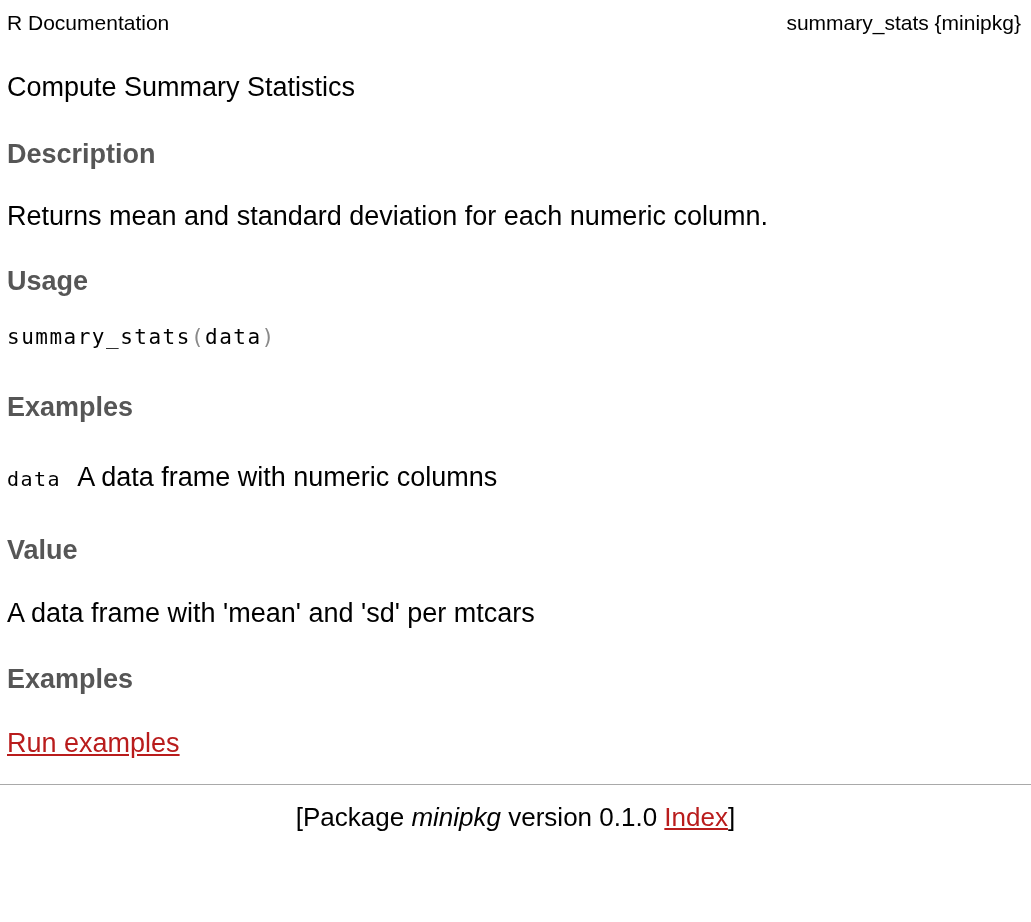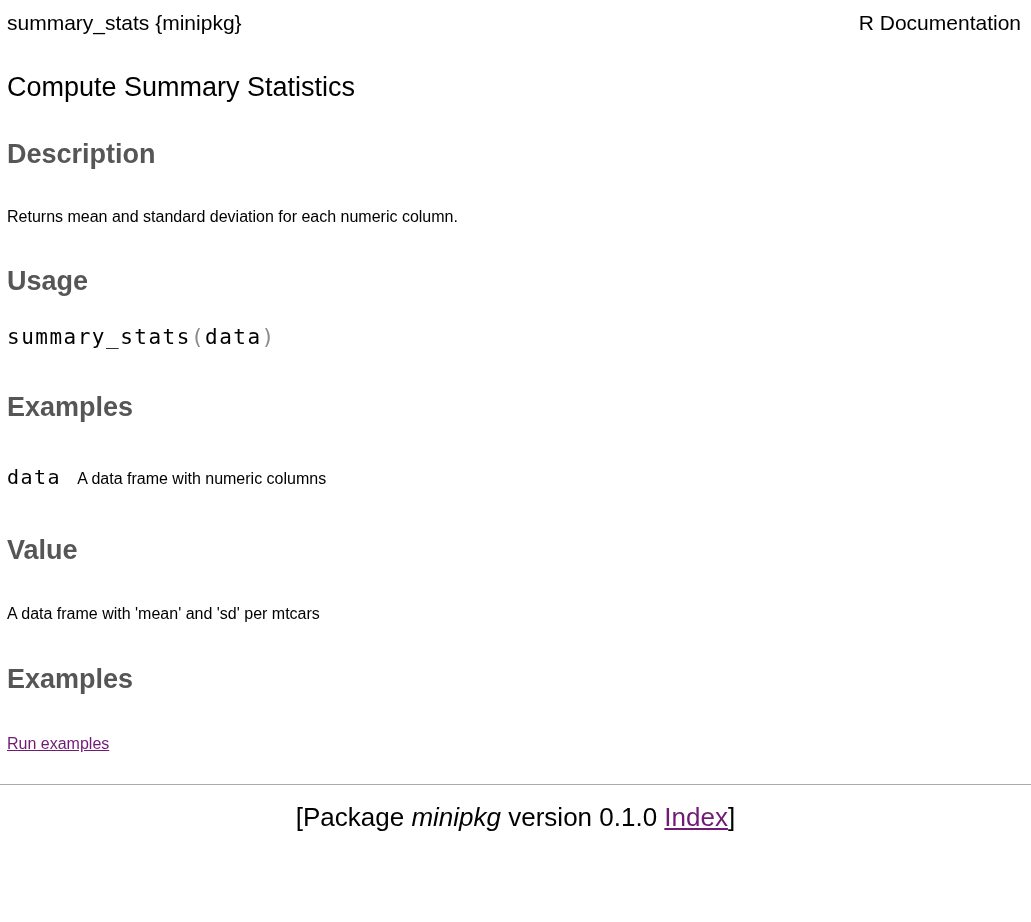--- a/index.html
+++ b/index.html
@@ -33,21 +33,21 @@
     margin: 37px 0 0 0;
   }
   .sect-heading {
     font-size: 27px;
     font-weight: 700;
     color: #565656;
     line-height: 31px;
     margin: 0;
   }
   .body-text {
-    font-size: 16px;
+    font-size: 27px;
     line-height: 25px;
     margin: 0;
   }
   .code-line {
     font-family: "DejaVu Sans Mono", monospace;
     font-size: 21px;
     letter-spacing: 1.5px;
     line-height: 28px;
     margin: 0;
     white-space: pre;
@@ -68,21 +68,21 @@
     display: flex;
     align-items: baseline;
     gap: 16px;
   }
   .arg-name {
     font-family: "DejaVu Sans Mono", monospace;
     font-size: 20px;
     letter-spacing: 1.5px;
   }
   a.doc-link {
-    color: #701a75;
+    color: #b91c1c;
     text-decoration: underline;
     cursor: pointer;
   }
   .divider {
     border: none;
     border-top: 1px solid #a9a9a9;
     margin: 28px 0 0 0;
     width: 100%;
   }
   .footer {
@@ -94,22 +94,22 @@
   }
   .pkg-italic { font-style: italic; }
 </style>
 </head>
 <body>
 
 <div class="page">
   <div class="content">
 
     <div class="topbar">
+      <span>R Documentation</span>
       <span>summary_stats {minipkg}</span>
-      <span>R Documentation</span>
     </div>
 
     <h1 class="page-title">Compute Summary Statistics</h1>
 
     <h2 class="sect-heading" id="desc-heading">Description</h2>
     <p class="body-text" id="desc-text">Returns mean and standard deviation for each numeric column.</p>
 
     <h2 class="sect-heading" id="usage-heading">Usage</h2>
     <pre class="code-line" id="usage-code"><span>summary_stats</span><span class="paren">(</span><span>data</span><span class="paren">)</span></pre>
 

